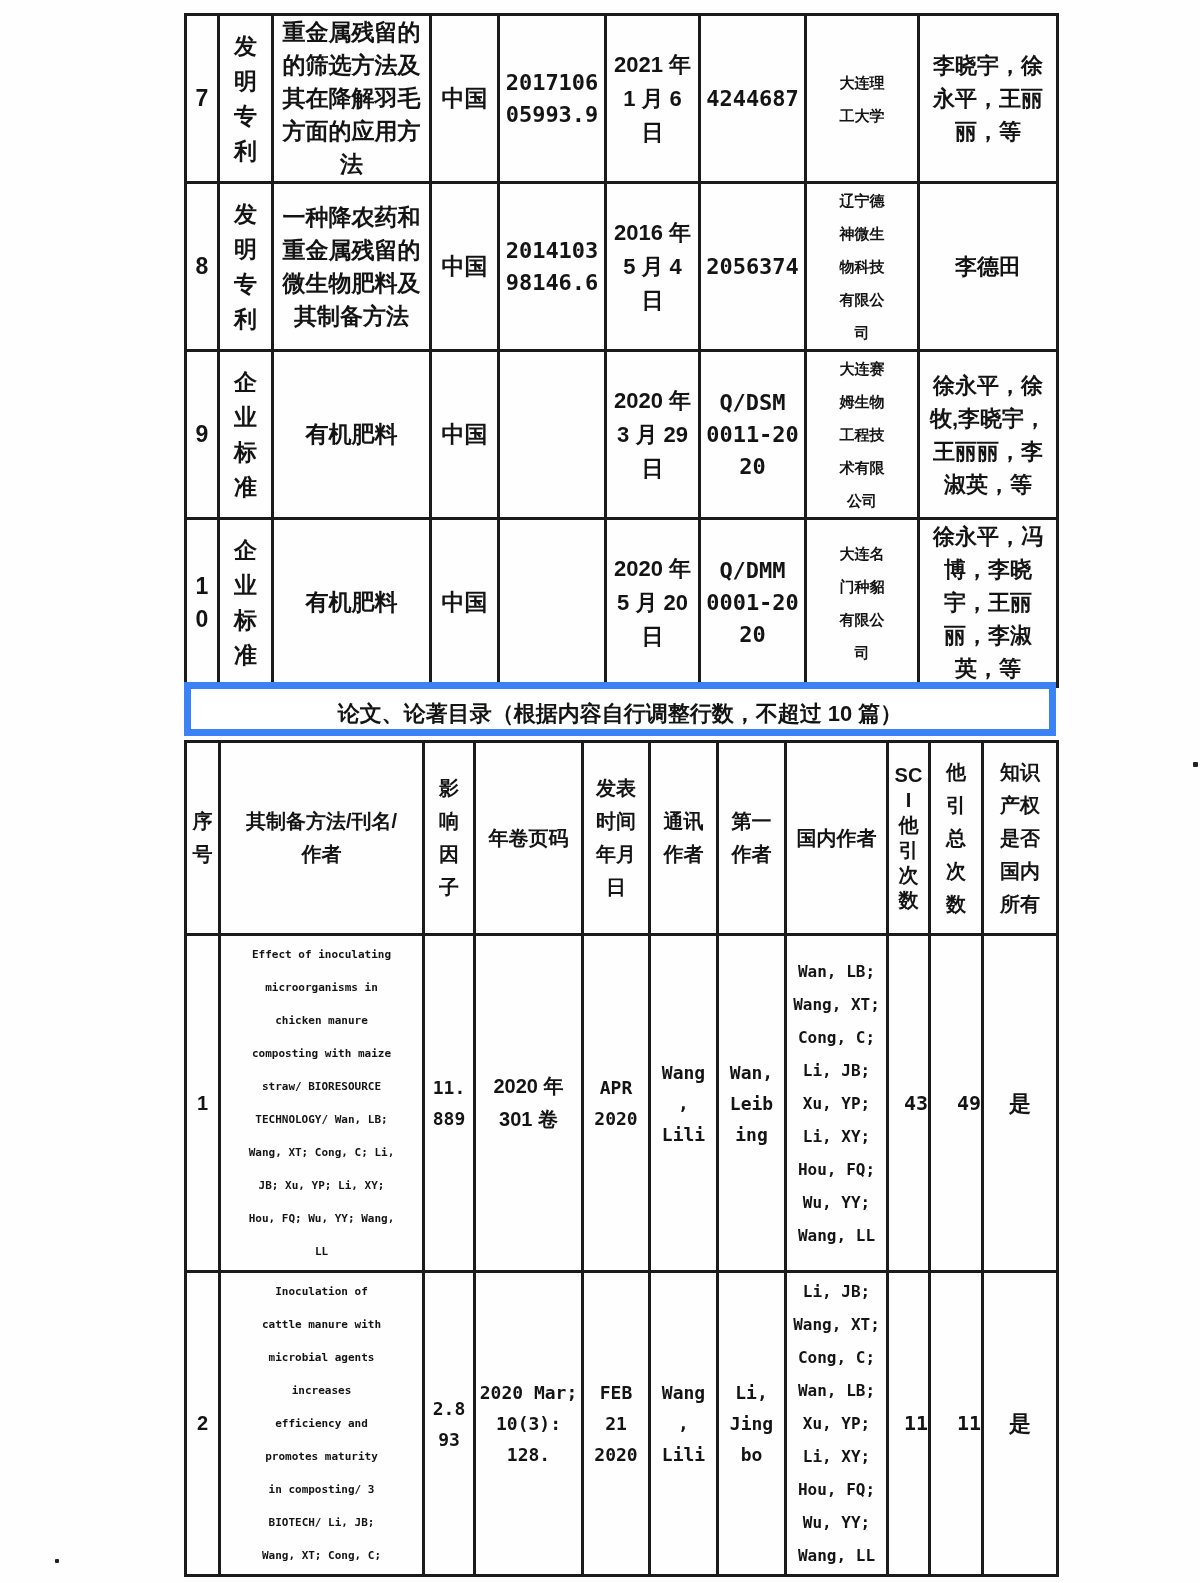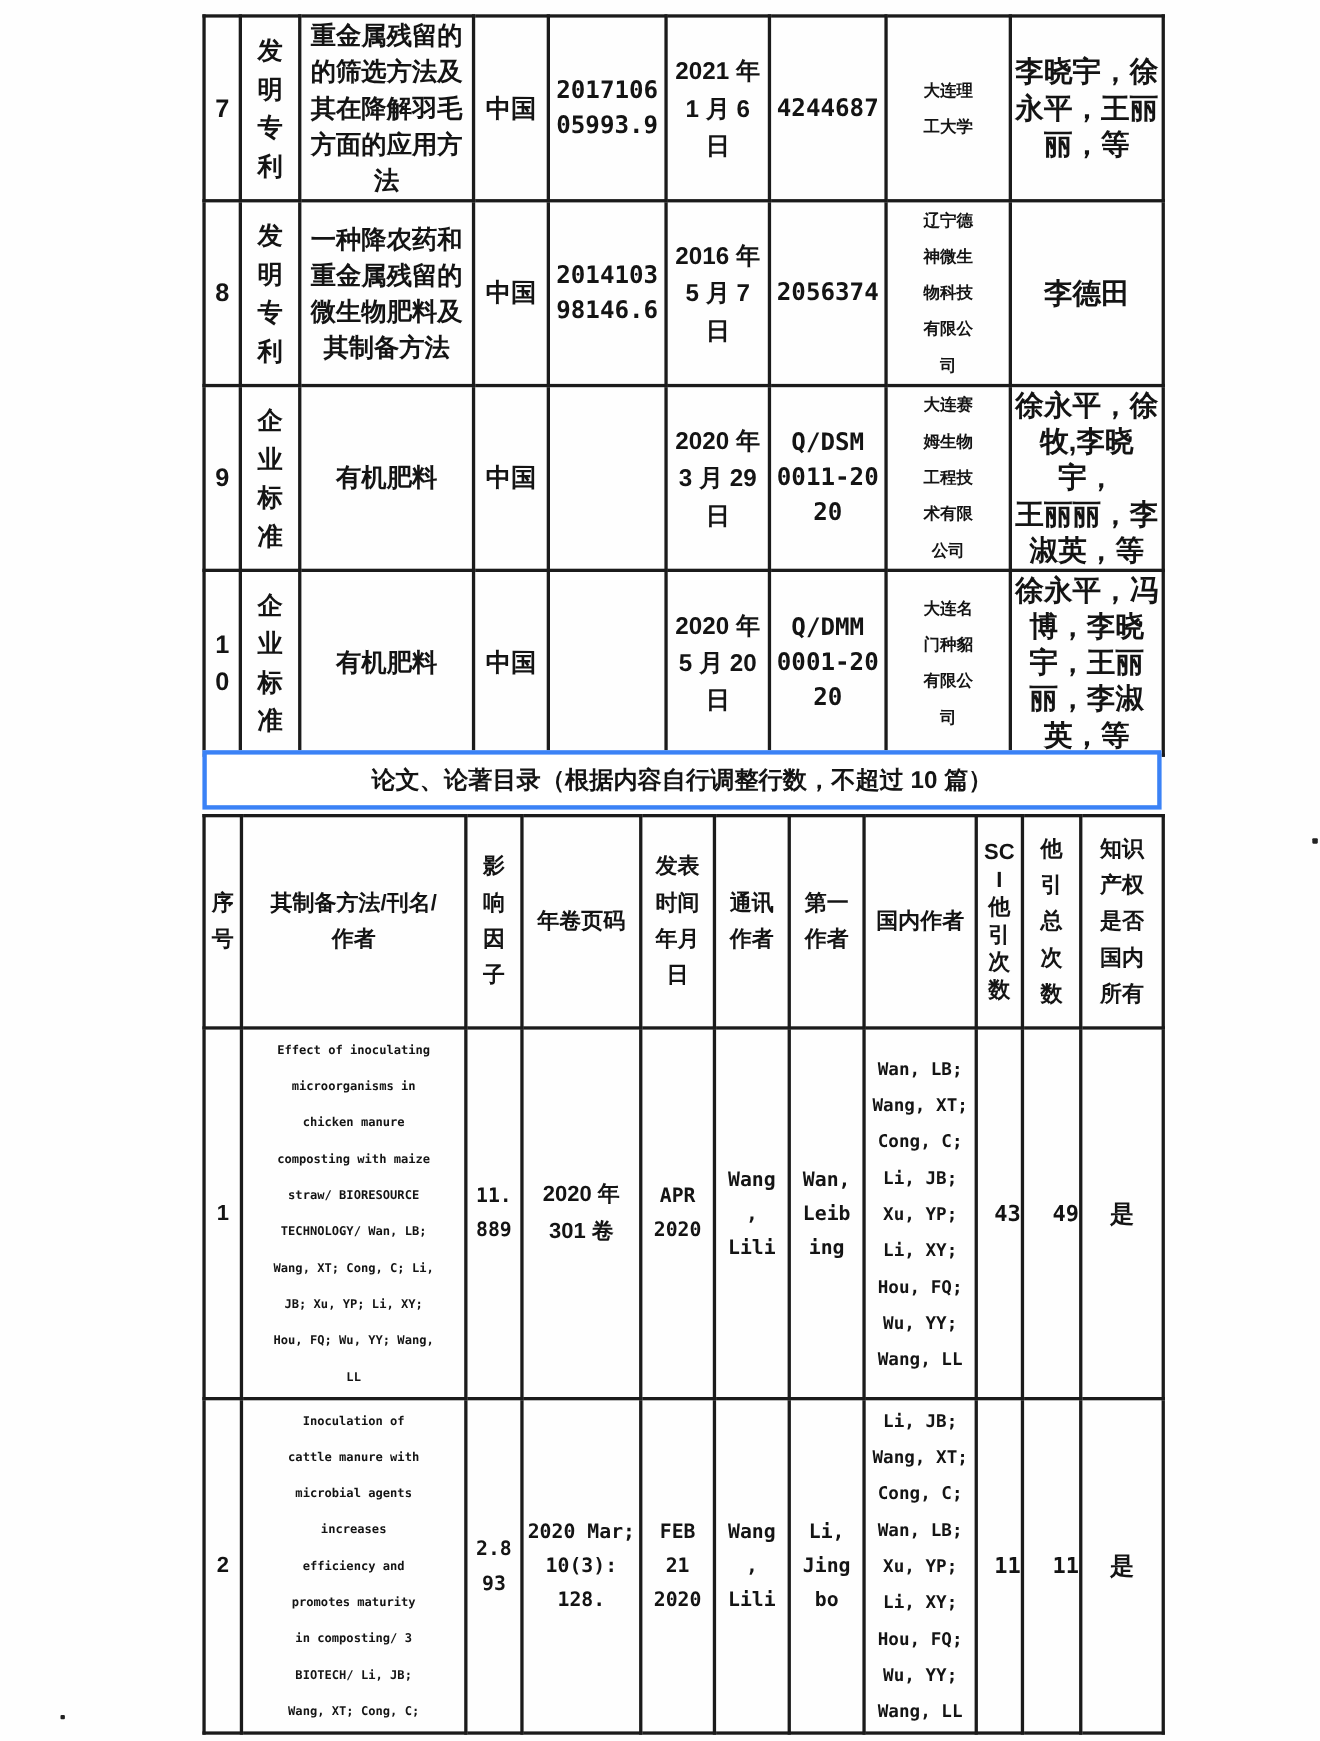--- a/index.html
+++ b/index.html
@@ -16,27 +16,27 @@
     text-align:center; vertical-align:middle;
     white-space:pre-line; overflow:hidden;
     font-weight:700; color:#141414;
   }
   
   .patent-table { left:184px; top:13px; width:872px; }
   .patent-table td { font-size:23px; line-height:33px; }
   td.cell-type { font-size:23px; line-height:35px; }
   td.cell-num  { font-family:"DejaVu Sans Mono", monospace; font-size:22px; line-height:32px; }
   td.cell-date { font-size:22px; line-height:34px; }
-  td.cell-inv  { font-size:26px; line-height:33px; }
+  td.cell-inv  { font-size:22px; line-height:33px; }
   td.cell-org  { font-size:15px; line-height:33px; }
   
   .section-box {
     position:absolute; left:184px; top:682px; width:872px; height:54px;
-    border:4px solid #3b82f6; background:#fff;
-    display:flex; align-items:center; justify-content:center;
+    border:7px solid #3b82f6; background:#fff;
+    display:flex; align-items:flex-end; justify-content:center;
     font-size:22px; font-weight:700; color:#141414;
   }
   
   .paper-table { left:184px; top:740px; width:872px; }
   .paper-table td { font-size:20px; line-height:33px; }
   td.h-sci   { font-size:20px; line-height:25px; }
   td.h-tall  { line-height:33px; }
   td.cell-title {
     font-family:"DejaVu Sans Mono", monospace;
     font-size:11px; line-height:33px; padding:2px;
@@ -102,21 +102,21 @@
 专
 利</td>
       <td>一种降农药和
 重金属残留的
 微生物肥料及
 其制备方法</td>
       <td>中国</td>
       <td class="cell-num">2014103
 98146.6</td>
       <td class="cell-date">2016 年
-5 月 7
+5 月 4
 日</td>
       <td class="cell-num">2056374</td>
       <td class="cell-org">辽宁德
 神微生
 物科技
 有限公
 司</td>
       <td class="cell-inv">李德田</td>
     </tr>
     <tr style="height:166px">

